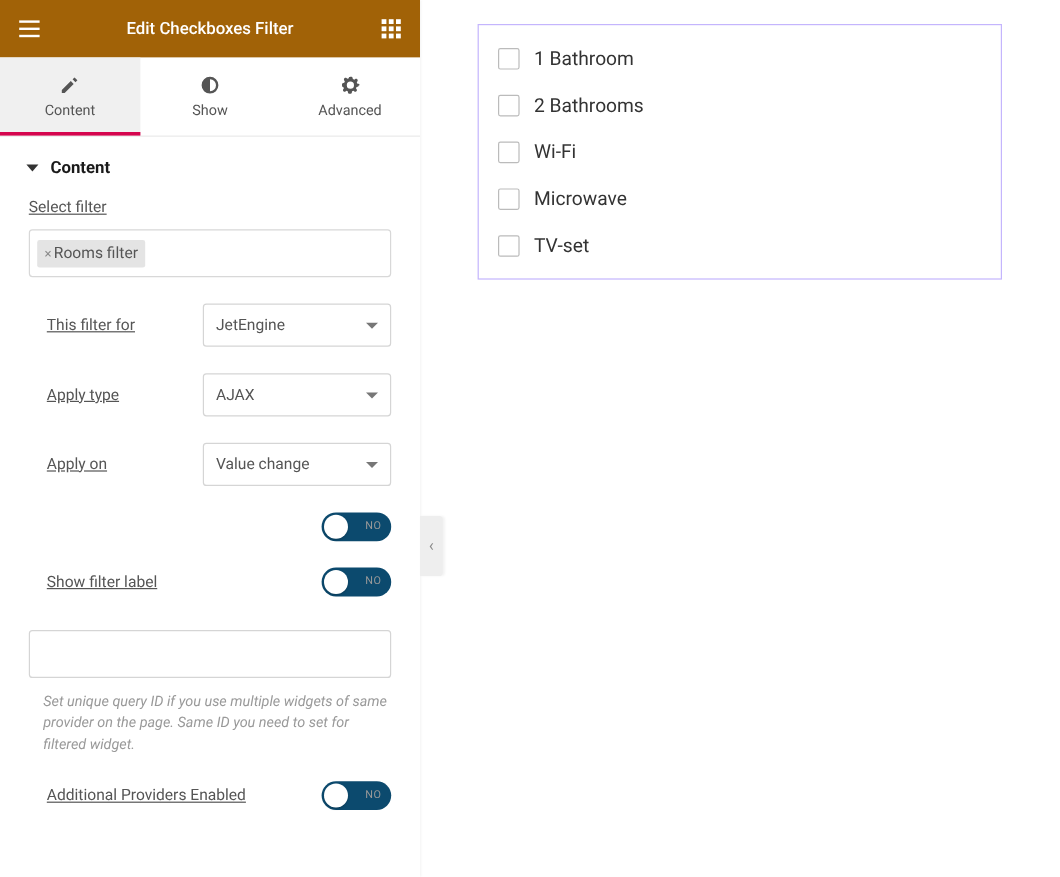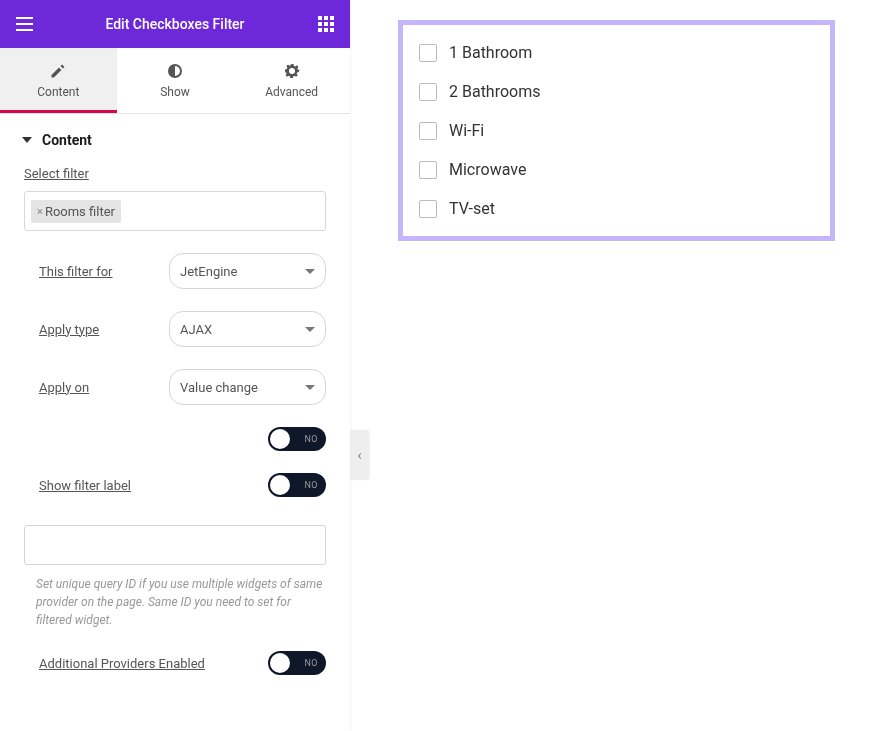--- a/index.html
+++ b/index.html
@@ -20,21 +20,21 @@
     background: #fff;
     display: flex;
     flex-direction: column;
     box-shadow: 1px 0 2px rgba(0,0,0,.05);
     position: relative;
   }
 
   
   .panel-header {
     height: 48px;
-    background: #6d28d9;
+    background: #a16207;
     color: #fff;
     display: flex;
     align-items: center;
     justify-content: space-between;
     padding: 0 14px;
     font-size: 14px;
     font-weight: 500;
   }
   .panel-header .ico {
     width: 20px; height: 20px;
@@ -127,21 +127,21 @@
     text-decoration: underline;
   }
   .field-label.full {
     width: 100%;
     margin-bottom: 10px;
   }
   .select-box {
     flex: 1;
     height: 36px;
     border: 1px solid #d5d5d5;
-    border-radius: 14px;
+    border-radius: 3px;
     background: #fff;
     padding: 0 30px 0 10px;
     font-size: 13px;
     color: #555;
     position: relative;
     display: flex;
     align-items: center;
     cursor: pointer;
   }
   .select-box .dd-caret {
@@ -171,21 +171,21 @@
     border-radius: 2px;
     display: flex;
     align-items: center;
     gap: 2px;
   }
   .tag .x { font-size: 11px; color: #888; cursor: pointer; }
 
   
   .toggle {
     width: 58px; height: 24px;
-    background: #0f172a;
+    background: #0c4a6e;
     border-radius: 12px;
     position: relative;
     cursor: pointer;
     margin-left: auto;
   }
   .toggle .knob {
     position: absolute;
     top: 2px; left: 2px;
     width: 20px; height: 20px;
     background: #fff;
@@ -240,21 +240,21 @@
     cursor: pointer;
     box-shadow: 1px 0 2px rgba(0,0,0,.05);
   }
 
   
   .preview {
     flex: 1;
     padding: 20px 48px;
   }
   .preview-box {
-    border: 5px solid #c4b5fd;
+    border: 1px solid #c4b5fd;
     padding: 8px 16px;
   }
   .check-row {
     display: flex;
     align-items: center;
     gap: 12px;
     padding: 10px 0;
   }
   .check-sq {
     width: 18px; height: 18px;

